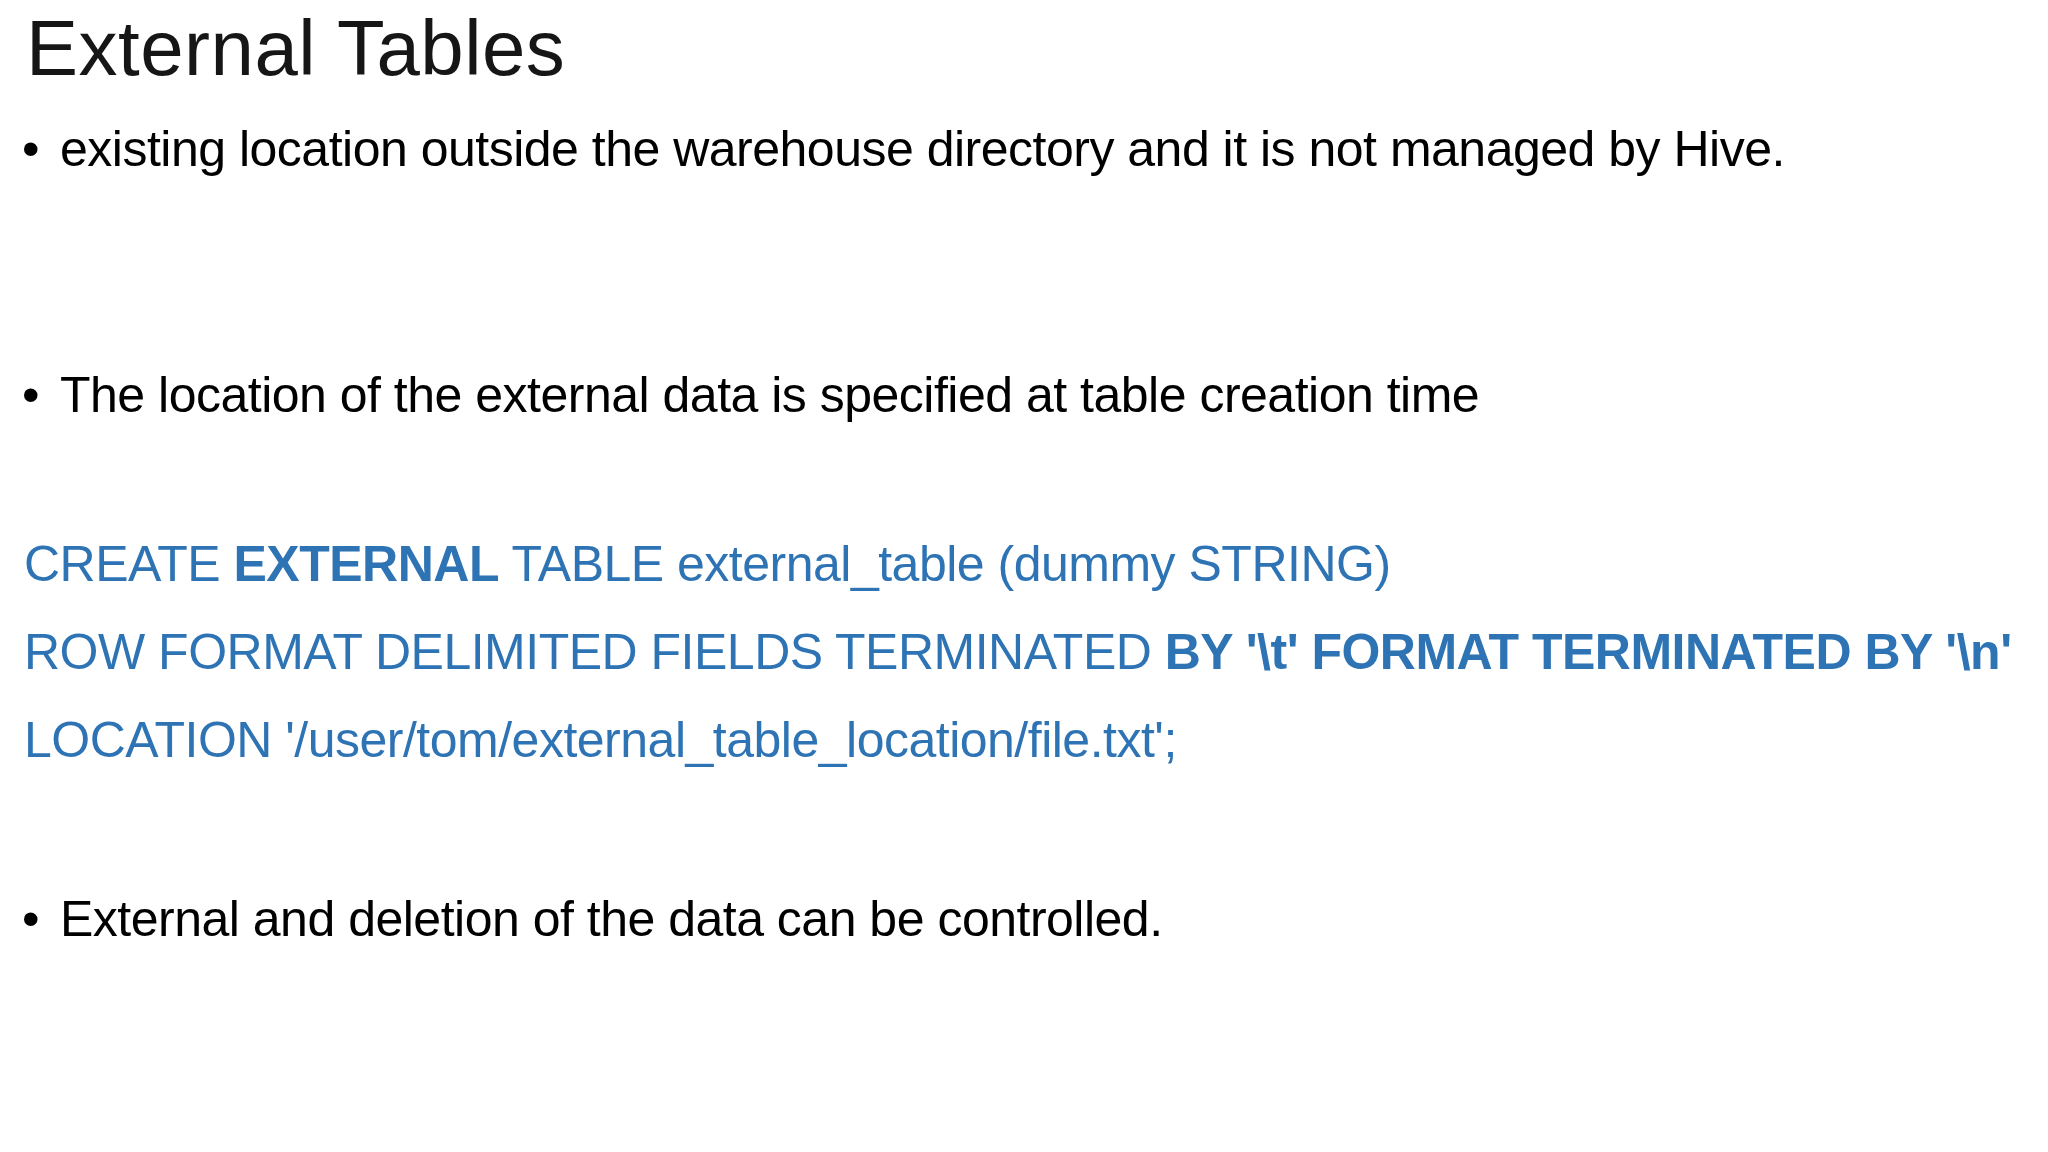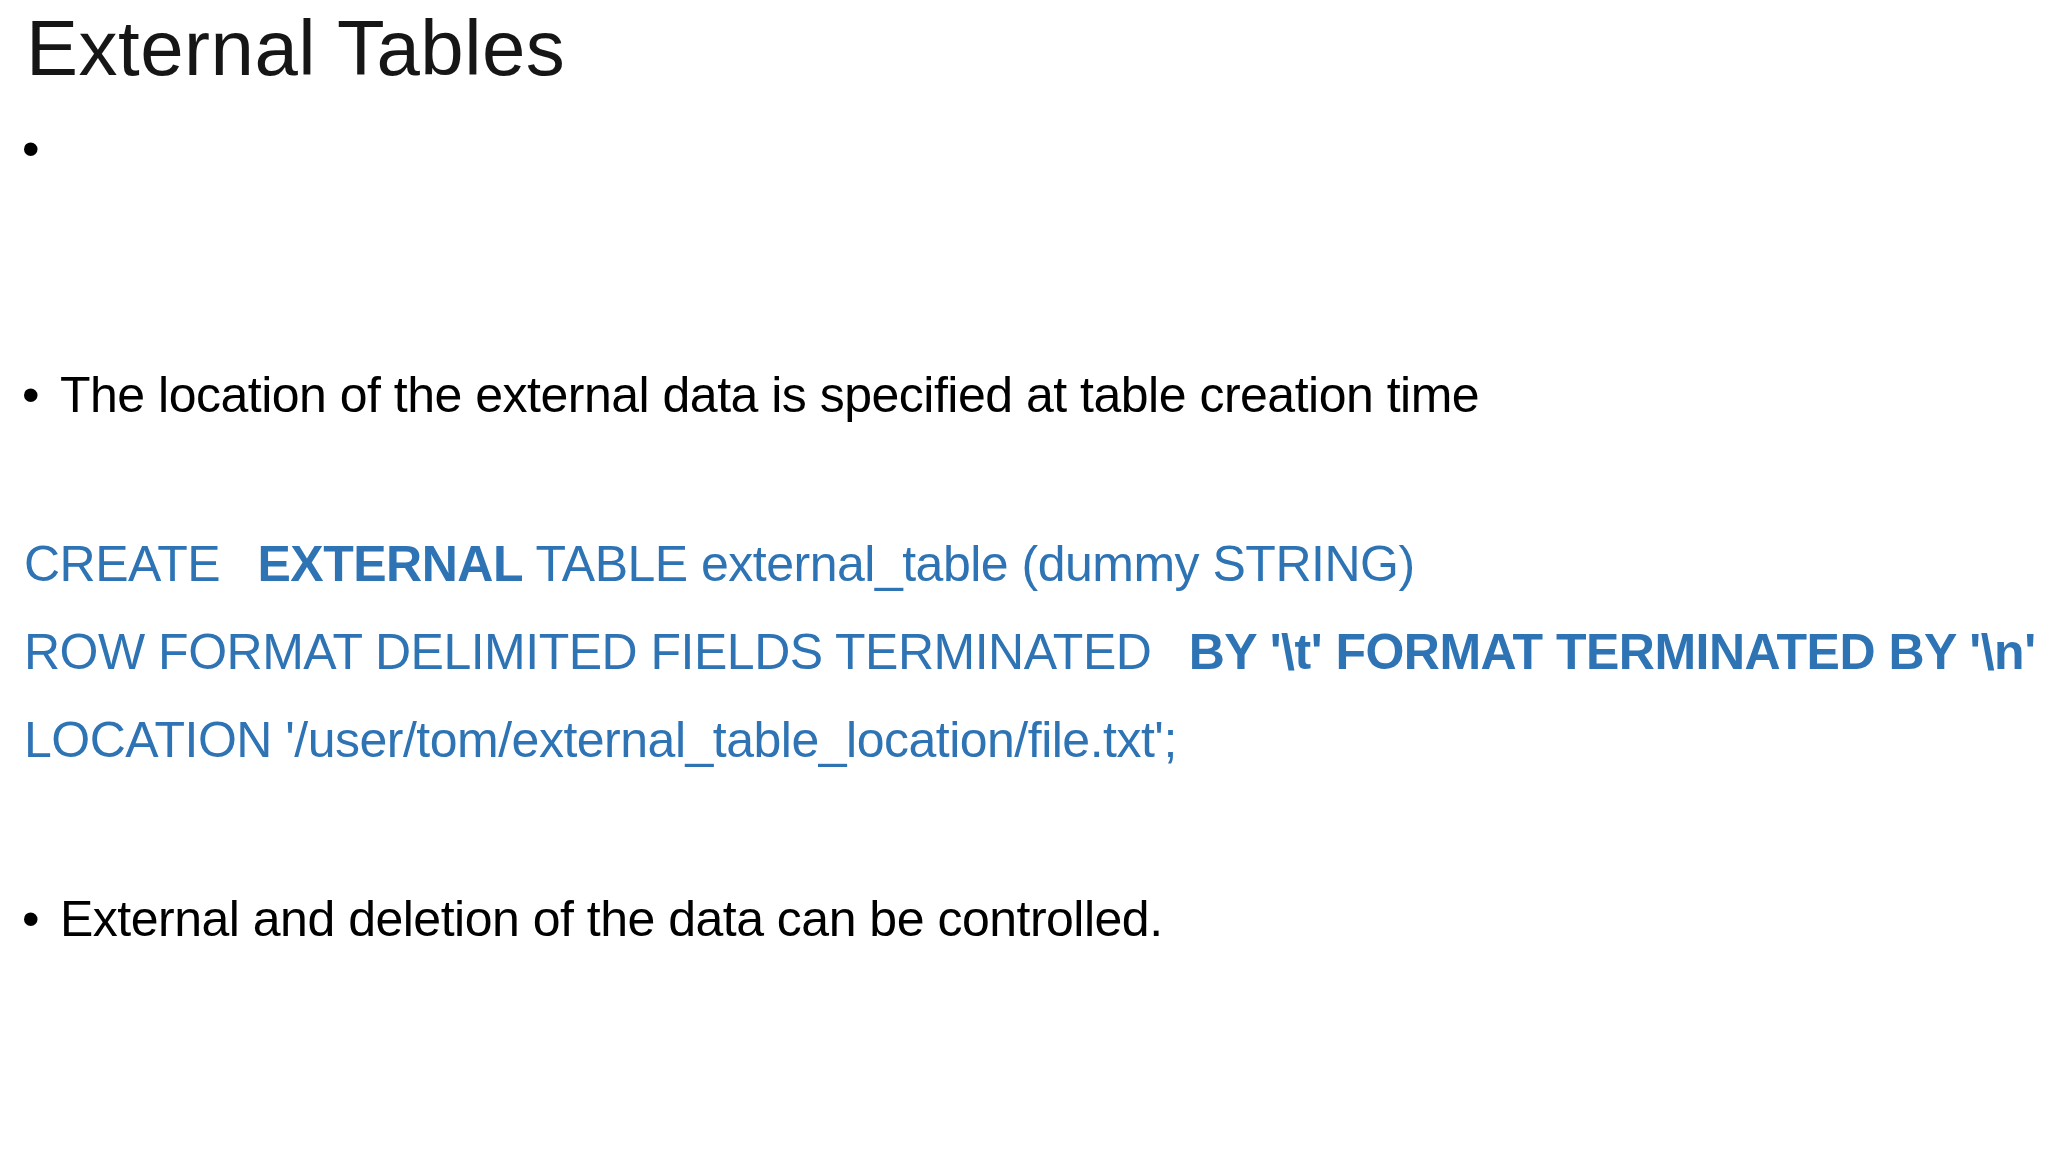--- a/index.html
+++ b/index.html
@@ -54,31 +54,32 @@
     width: 2000px;
     font-size: 50px;
     letter-spacing: -0.5px;
     color: #2E74B5;
   }
   .code-line {
     height: 88px;
     line-height: 88px;
     white-space: pre;
   }
-  .b { font-weight: 700; margin-left: 24px; }
+  .b { font-weight: 700; }
 </style>
 </head>
 <body>
 
 <div class="slide">
 
   <h1 class="title">External Tables</h1>
 
   <div class="bullet para-b1">
     <span class="dot">•</span>
+    <div class="line">existing location outside the warehouse directory and it is not managed by Hive.</div>
   </div>
 
   <div class="bullet para-b2">
     <span class="dot">•</span>
     <div class="line">The location of the external data is specified at table creation time</div>
   </div>
 
   <div class="code">
     <div class="code-line"><span>CREATE </span><span class="b">EXTERNAL</span><span> TABLE external_table (dummy STRING)</span></div>
     <div class="code-line"><span>ROW FORMAT DELIMITED FIELDS TERMINATED </span><span class="b">BY '\t' FORMAT TERMINATED BY '\n'</span><span></span></div>

